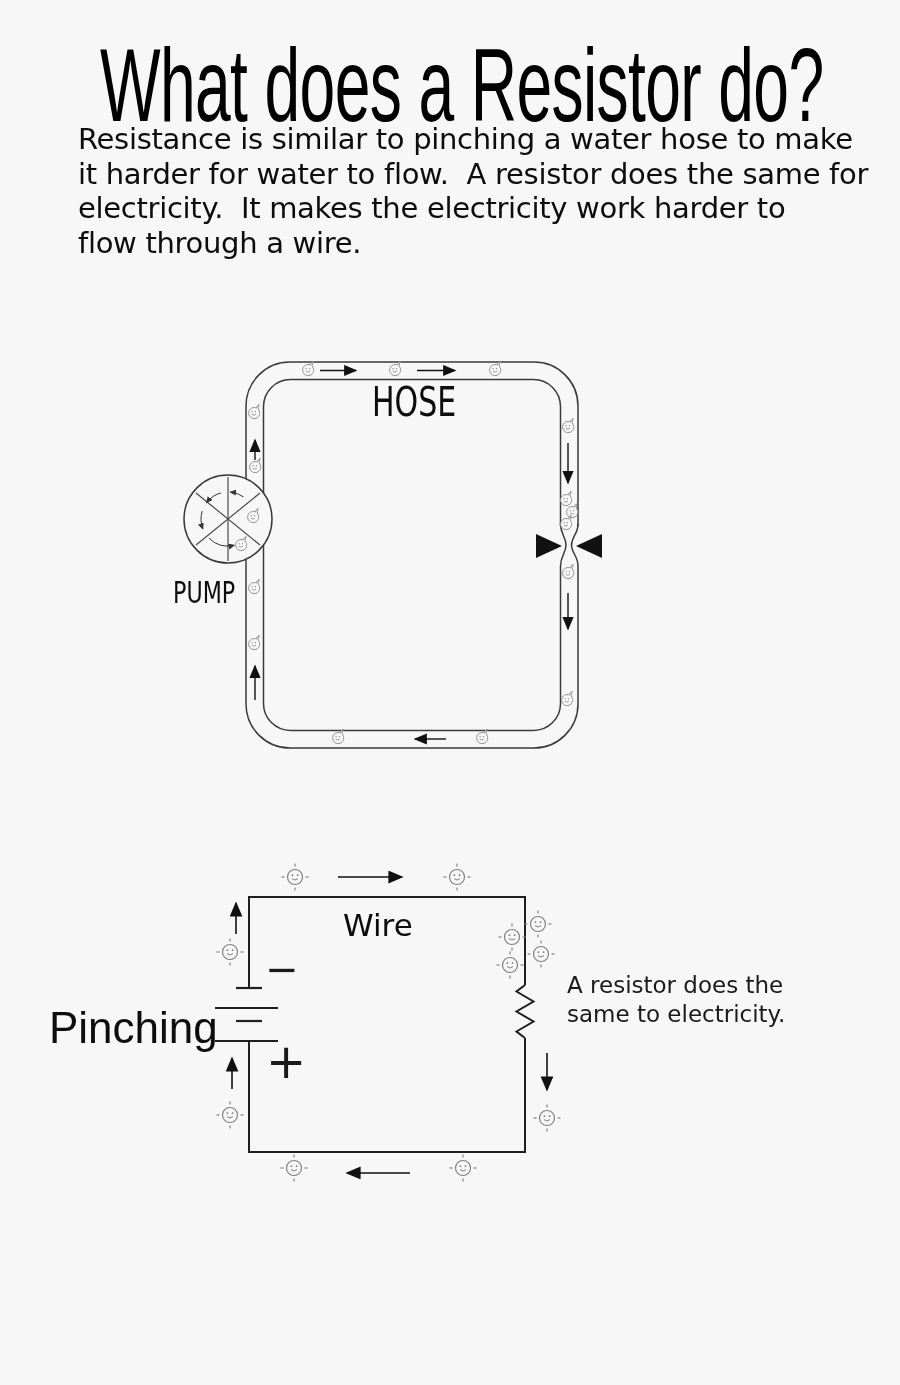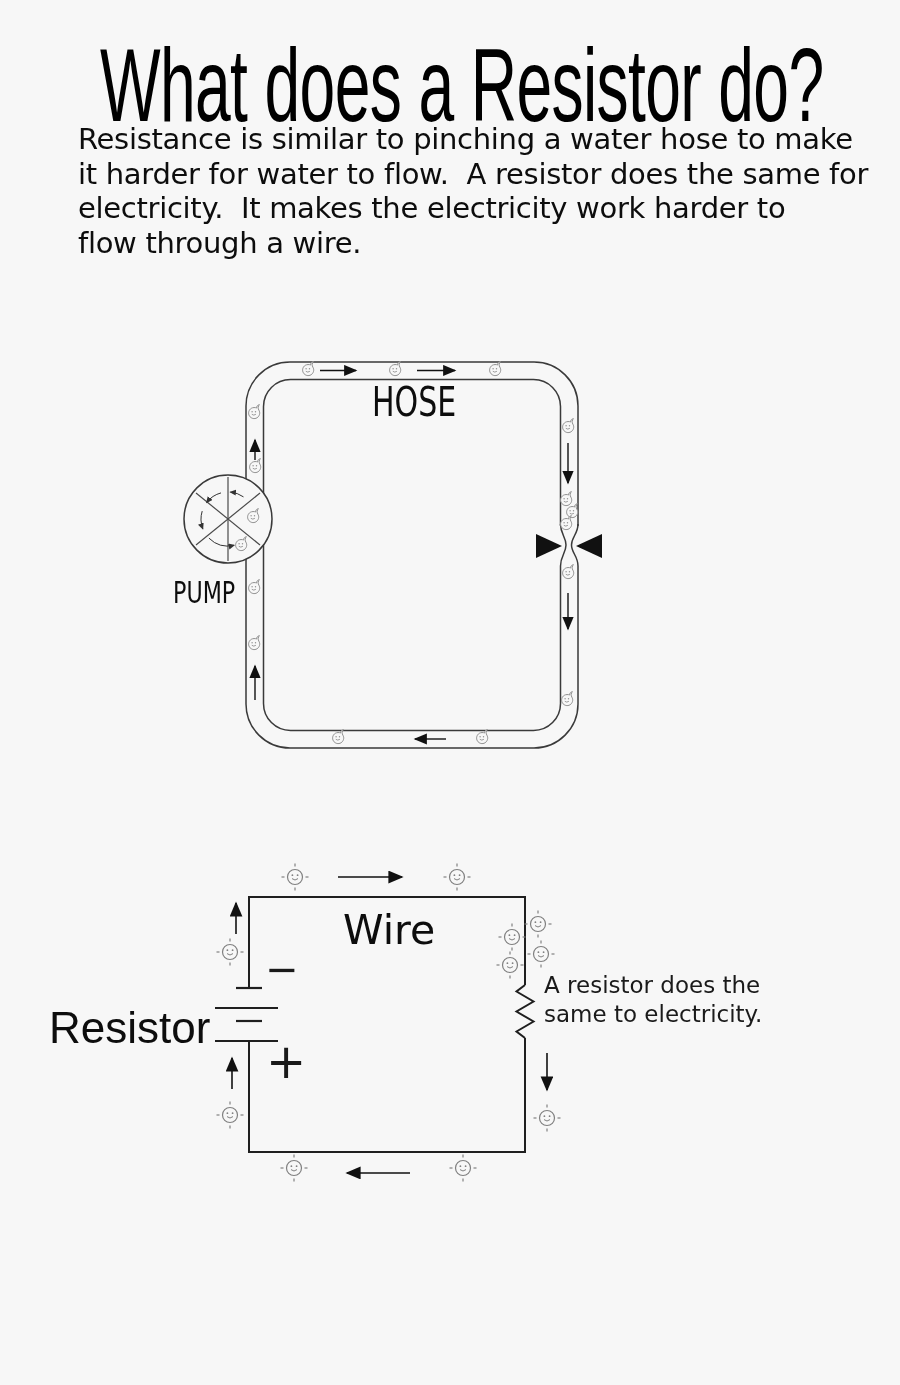--- a/index.html
+++ b/index.html
@@ -10,42 +10,42 @@
   .cond{font-family:"Liberation Sans",sans-serif;}
   .dv{font-family:"DejaVu Sans",sans-serif;}
   #title{left:100px;top:33px;font-size:104px;line-height:1;
          transform:scaleX(0.617);transform-origin:0 0;letter-spacing:-1px;color:#000;}
   #intro{left:78px;top:122px;font-size:29px;line-height:34.5px;letter-spacing:-0.3px;color:#0d0d0d;}
   #hose-label{left:372px;top:382px;font-size:40px;line-height:1;
               transform:scaleX(0.75);transform-origin:0 0;}
   #pump-label{left:173px;top:578px;font-size:30px;line-height:1;
               transform:scaleX(0.74);transform-origin:0 0;}
   #caption-hose{left:641px;top:492px;font-size:23px;line-height:28.5px;color:#1a1a1a;}
-  #wire-label{left:343px;top:910px;font-size:41px;line-height:1;}
+  #wire-label{left:343px;top:910px;font-size:31px;line-height:1;}
   #battery-label{left:49px;top:1006px;font-size:44px;line-height:1;}
-  #caption-circuit{left:544px;top:971px;font-size:23px;line-height:28.5px;color:#1a1a1a;}
+  #caption-circuit{left:567px;top:971px;font-size:23px;line-height:28.5px;color:#1a1a1a;}
   #footer{left:239px;top:1239px;font-size:32px;line-height:1;color:#0d0d0d;}
   svg{position:absolute;display:block;}
   #hose-svg{left:170px;top:350px;}
   #circuit-svg{left:198px;top:855px;}
 </style>
 </head>
 <body>
 
 <div id="canvas">
 
   <div id="title" class="abs cond">What does a Resistor do?</div>
   <div id="intro" class="abs dv">Resistance is similar to pinching a water hose to make
 it harder for water to flow.  A resistor does the same for
 electricity.  It makes the electricity work harder to
 flow through a wire.</div>
   <div id="hose-label" class="abs dv">HOSE</div>
   <div id="pump-label" class="abs dv">PUMP</div>
   <div id="wire-label" class="abs dv">Wire</div>
-  <div id="battery-label" class="abs cond">Resistor</div>
+  <div id="battery-label" class="abs cond">Pinching</div>
   <div id="caption-circuit" class="abs dv">A resistor does the
 same to electricity.</div>
 
   <svg id="hose-svg" width="460" height="420" viewBox="170 350 460 420">
     <defs>
       <marker id="ah" markerWidth="11" markerHeight="9" refX="8.5" refY="4" orient="auto">
         <path d="M0,0 L9.5,4 L0,8 Z" fill="#111"></path>
       </marker>
       <marker id="ahs" markerWidth="8" markerHeight="7" refX="5.5" refY="3" orient="auto">
         <path d="M0,0 L6.5,3 L0,6 Z" fill="#333"></path>

